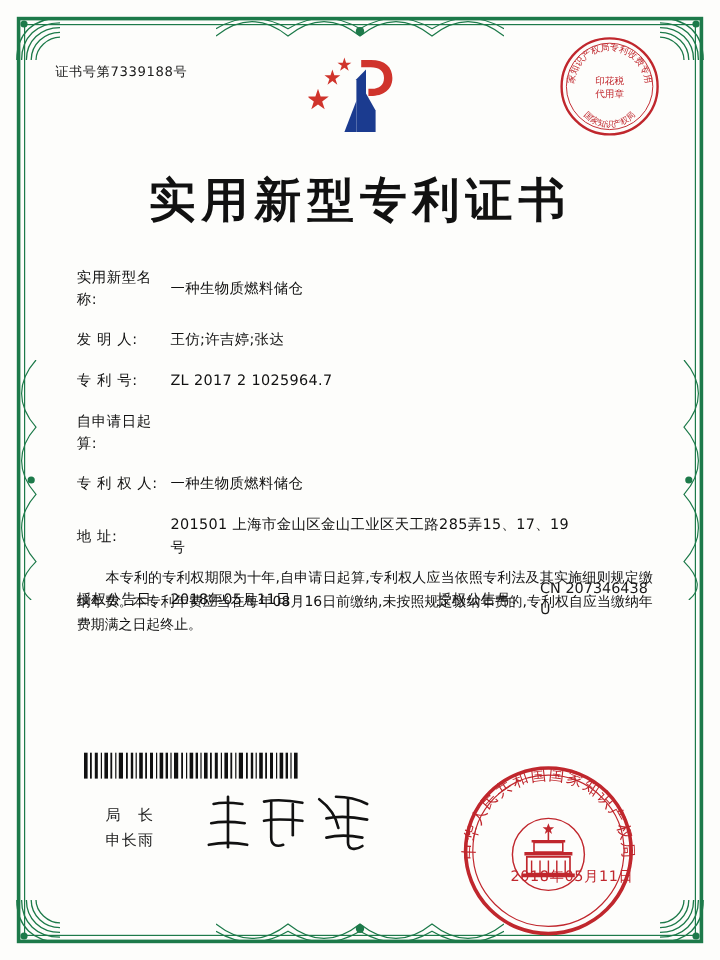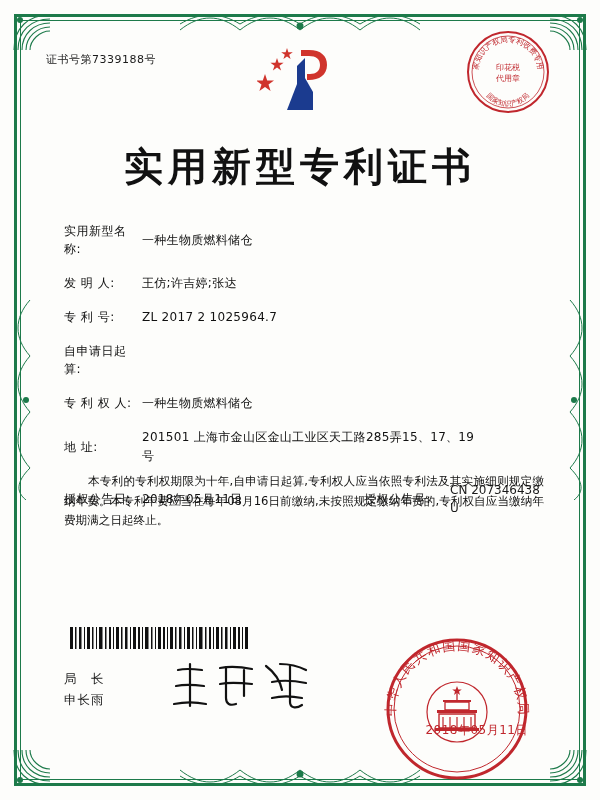--- a/index.html
+++ b/index.html
@@ -186,21 +186,21 @@
     position: absolute;
     left: 70px;
     top: 627px;
     width: 180px;
     height: 22px;
   }
 
   
   .sig-block {
     position: absolute;
-    left: 64px;
+    left: 88px;
     top: 668px;
     font-size: 12.5px;
     line-height: 21px;
     letter-spacing: 1px;
   }
   .sig-mark {
     position: absolute;
     left: 168px;
     top: 658px;
     width: 150px;

